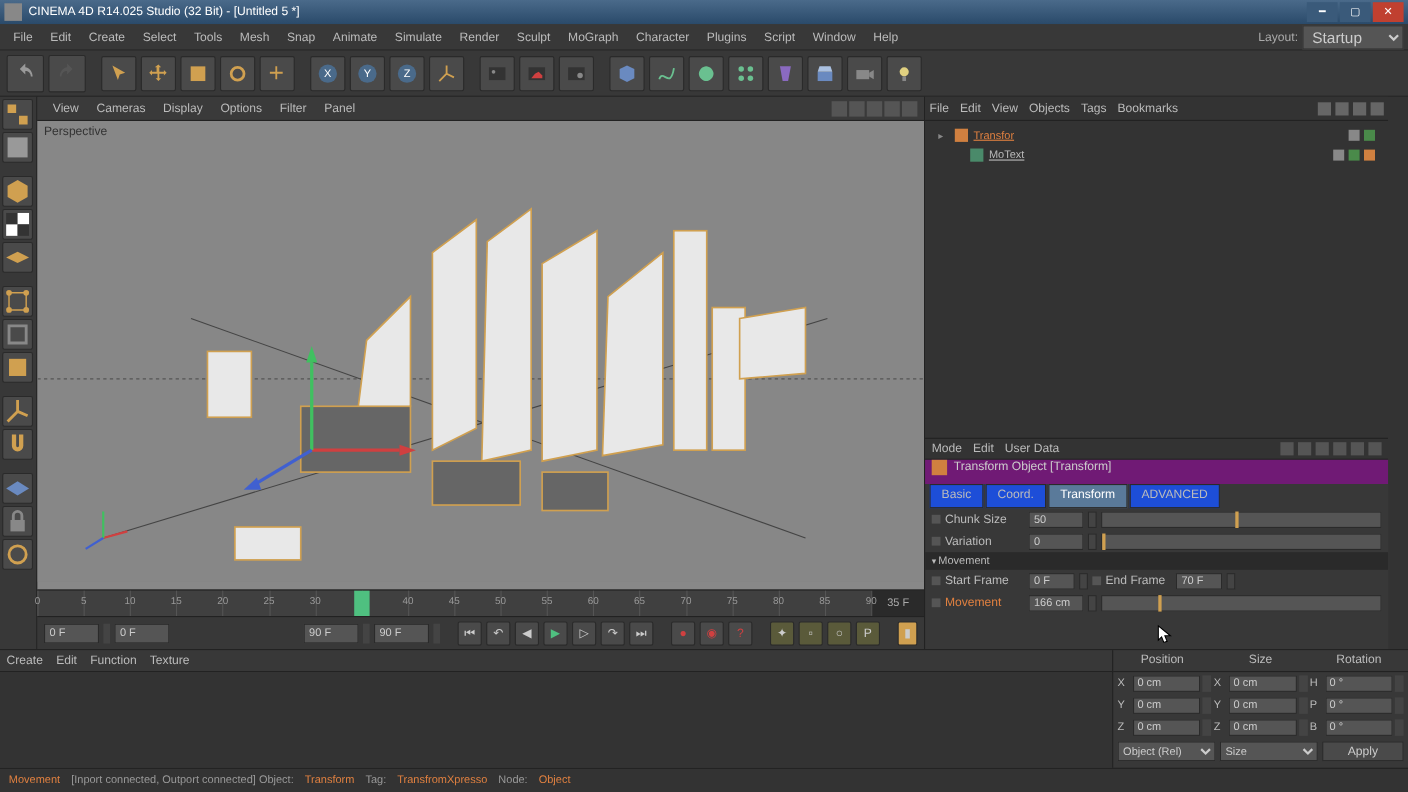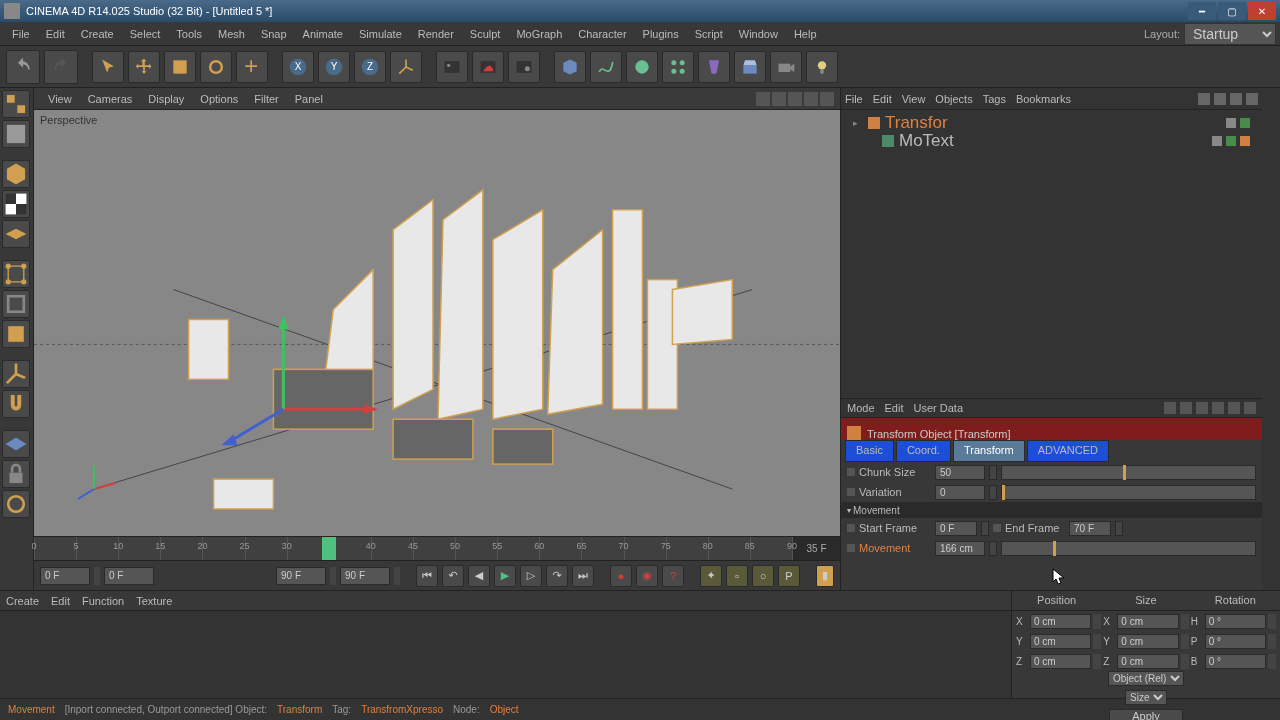--- a/index.html
+++ b/index.html
@@ -52,31 +52,31 @@
 .right-panel { width: 422px; background: #383838; display: flex; flex-direction: column; border-left: 1px solid #222; }
 .obj-menu { height: 22px; background: #333; display: flex; align-items: center; padding: 0 4px; gap: 10px; border-bottom: 1px solid #222; }
 .obj-menu .omitem { color: #bbb; cursor: pointer; font-size: 11px; }
 .obj-menu .oicons { margin-left: auto; display: flex; gap: 4px; }
 .obj-menu .oicon { width: 12px; height: 12px; background: #666; }
 
 .obj-tree { height: 288px; background: #333; padding: 4px; overflow: auto; }
 .tree-row { display: flex; align-items: center; height: 18px; gap: 4px; padding-left: 8px; }
 .tree-row .expand { width: 10px; color: #888; font-size: 9px; }
 .tree-row .ticon { width: 14px; height: 14px; }
-.tree-row .tname { color: #bbb; font-size: 17px; }
+.tree-row .tname { color: #bbb; font-size: 10px; text-decoration: underline; }
 .tree-row.sel .tname { color: #e08040; }
 .tree-row .tags { margin-left: auto; display: flex; gap: 4px; padding-right: 8px; }
 .tree-row .tag { width: 10px; height: 10px; }
 
 .attr-menu { height: 20px; background: #333; display: flex; align-items: center; padding: 0 6px; gap: 10px; border-top: 1px solid #222; border-bottom: 1px solid #222; }
 .attr-menu .amitem { color: #bbb; font-size: 11px; cursor: pointer; }
 .attr-menu .aicons { margin-left: auto; display: flex; gap: 4px; }
 .attr-menu .aicon { width: 12px; height: 12px; background: #555; }
 
-.attr-title { height: 22px; background: #7f1d1d; display: flex; align-items: flex-end; padding: 0 6px; gap: 6px; }
+.attr-title { height: 22px; background: #701a75; display: flex; align-items: flex-start; padding: 0 6px; gap: 6px; }
 .attr-title .aticon { width: 14px; height: 14px; background: #d08040; }
 .attr-title .atname { color: #ccc; font-size: 11px; }
 
 .attr-tabs { height: 22px; display: flex; padding: 0 4px; gap: 2px; }
 .atab { padding: 3px 10px; background: #1d4ed8; color: #bbb; font-size: 11px; cursor: pointer; border: 1px solid #2a2a2a; }
 .atab.active { background: #5a7a9a; color: #fff; }
 
 .attr-body { flex: 1; overflow: auto; padding: 0; }
 .section-hdr { height: 16px; background: #2a2a2a; color: #bbb; font-size: 10px; padding: 0 6px; display: flex; align-items: center; }
 .section-hdr::before { content: "▾ "; font-size: 8px; margin-right: 2px; }
@@ -99,21 +99,21 @@
 .mat-body { flex: 1; background: #333; }
 
 .coord-panel { width: 268px; display: flex; flex-direction: column; }
 .coord-hdr { height: 20px; display: flex; border-bottom: 1px solid #222; }
 .coord-hdr .ch { flex: 1; text-align: center; color: #bbb; font-size: 11px; padding: 3px 0; }
 .coord-rows { display: flex; flex-direction: column; }
 .crow { height: 20px; display: flex; align-items: center; padding: 0 4px; gap: 2px; }
 .crow .ax { width: 12px; color: #bbb; font-size: 10px; }
 .crow .cval { flex: 1; height: 15px; background: #555; border: 1px solid #2a2a2a; color: #ccc; font-size: 10px; padding: 0 3px; display: flex; align-items: center; }
 .crow .csp { width: 8px; height: 15px; background: #444; }
-.coord-foot { height: 24px; display: flex; align-items: center; gap: 4px; padding: 0 4px; flex-direction: column; }
+.coord-foot { height: 24px; display: flex; align-items: center; gap: 4px; padding: 0 4px; }
 .coord-foot select { flex: 1; height: 18px; background: #555; border: 1px solid #2a2a2a; color: #ccc; font-size: 10px; }
 .coord-foot .apply { width: 74px; height: 18px; background: #4a4a4a; border: 1px solid #2a2a2a; color: #ccc; text-align: center; font-size: 11px; display: flex; align-items: center; justify-content: center; cursor: pointer; }
 
 .statusbar { height: 22px; background: #333; display: flex; align-items: center; padding: 0 8px; gap: 10px; border-top: 1px solid #222; }
 .statusbar .sitem { color: #999; font-size: 10px; }
 .statusbar .sitem.hot { color: #e08040; }
 
 .cursor-ptr { position: absolute; width: 14px; height: 18px; pointer-events: none; z-index: 1000; }
 </style>
 </head>

